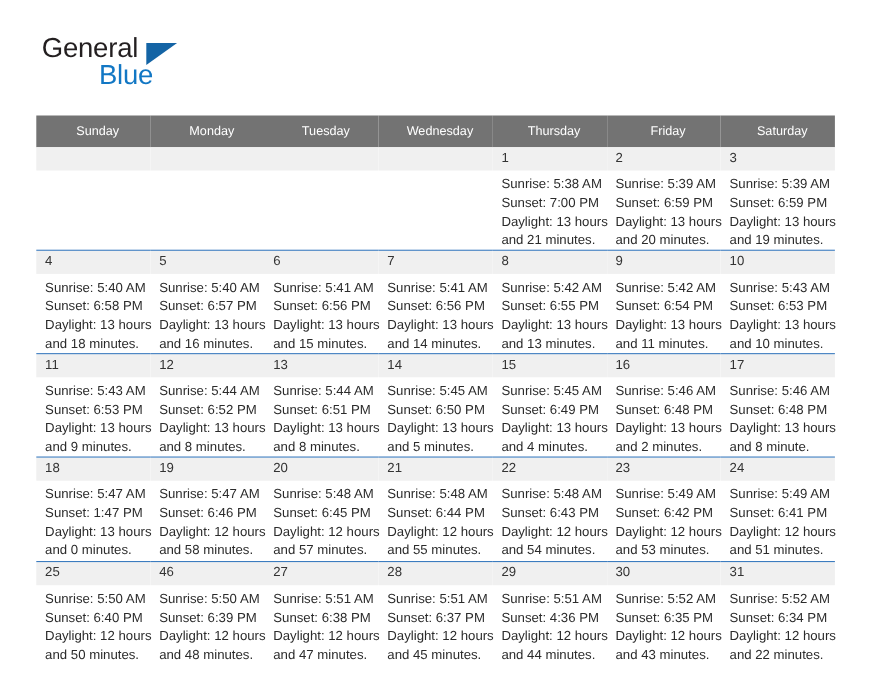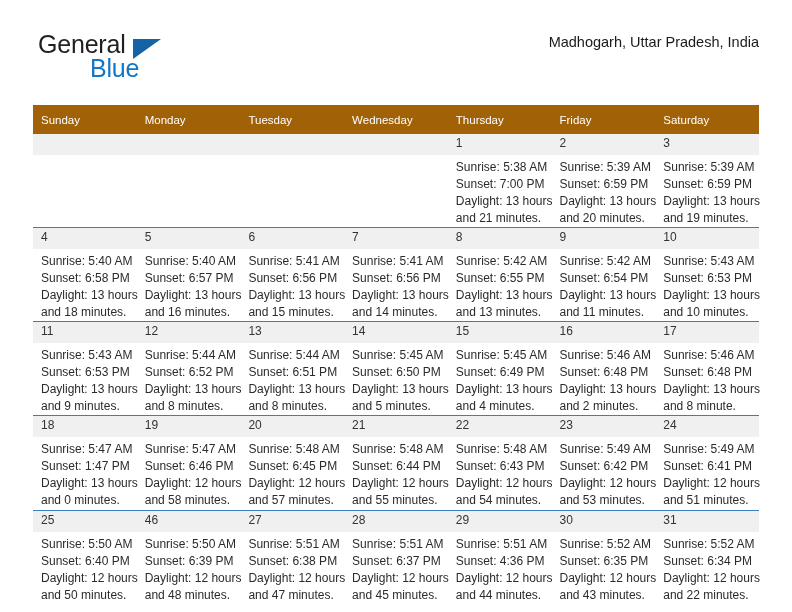--- a/index.html
+++ b/index.html
@@ -91,25 +91,25 @@
   .calendar {
     position: absolute;
     left: 33px;
     top: 105px;
     width: 726px;
     border-collapse: collapse;
     table-layout: fixed;
   }
 
   .calendar th {
-    background: #a16207;
+    background: #737373;
     color: #ffffff;
     font-size: 11.5px;
     font-weight: normal;
-    text-align: left;
+    text-align: center;
     padding: 5px 0 5px 8px;
     height: 19px;
     vertical-align: middle;
     border: none;
   }
 
   .calendar td {
     vertical-align: top;
     padding: 0;
     border: none;
@@ -152,21 +152,20 @@
 
   <div class="header">
 
     <div class="brand">
       <span class="brand-general">General</span>
       <span class="brand-triangle"></span>
       <span class="brand-blue">Blue</span>
     </div>
 
     <div class="titles">
-      <div class="cal-subtitle">Madhogarh, Uttar Pradesh, India</div>
     </div>
 
   </div>
 
   <table class="calendar">
     <thead>
       <tr>
         <th>Sunday</th>
         <th>Monday</th>
         <th>Tuesday</th>

